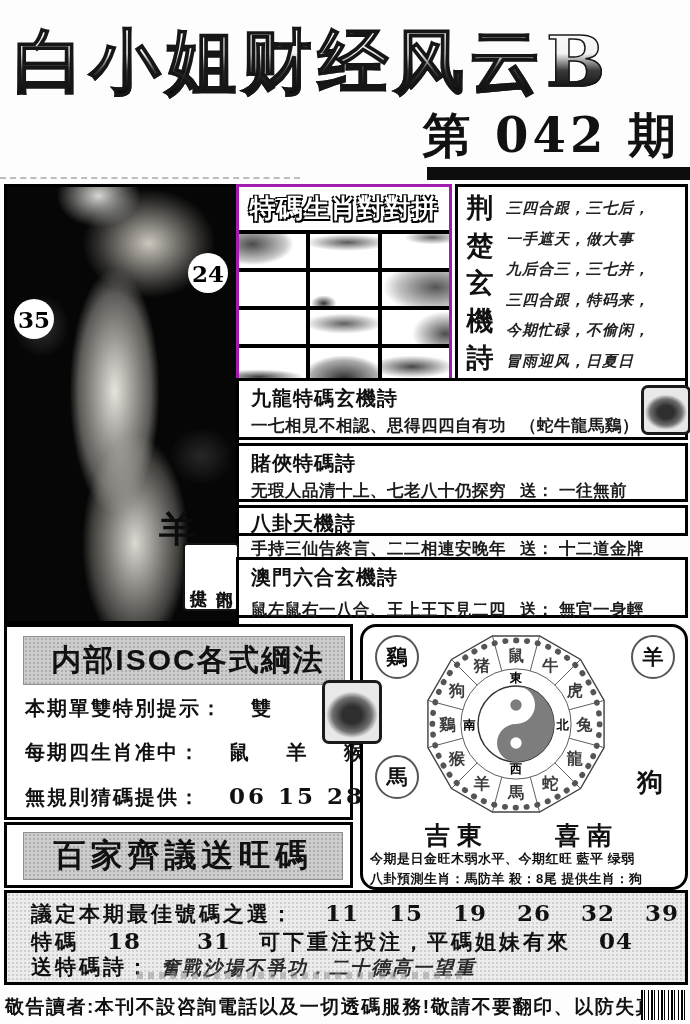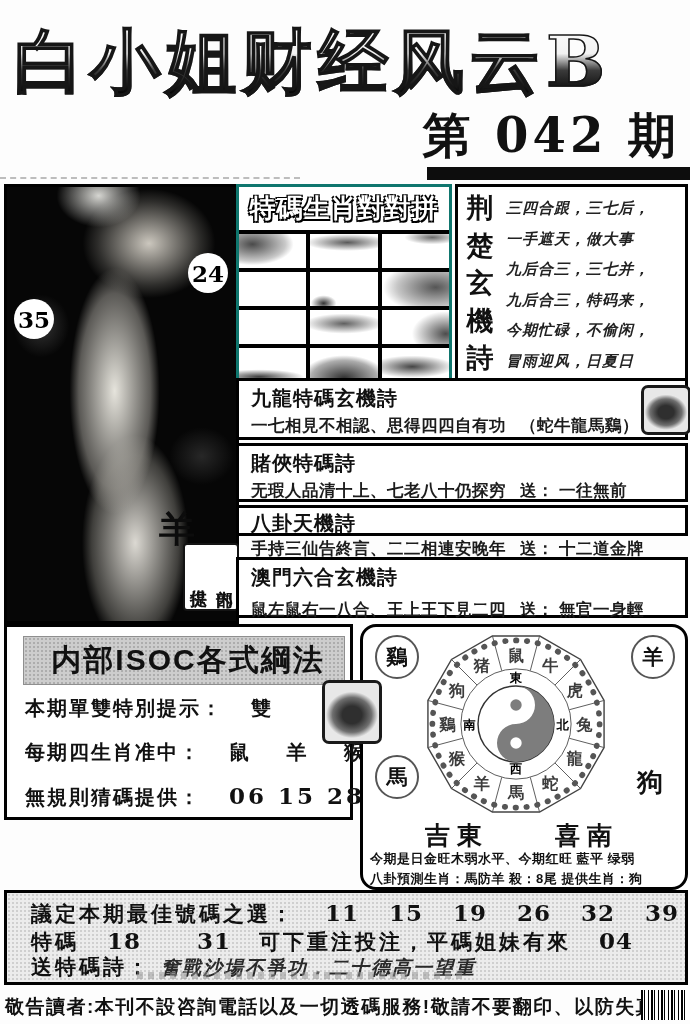--- a/index.html
+++ b/index.html
@@ -29,21 +29,21 @@
       radial-gradient(ellipse 40px 45px at 15% 32%, rgba(105,105,105,.45), transparent 70%),
       radial-gradient(ellipse 45px 40px at 85% 62%, rgba(80,80,80,.45), transparent 72%);}
   .num-ball{width:40px;height:40px;border-radius:50%;background:#fff;color:#000;font-size:23px;font-weight:bold;
     display:flex;align-items:center;justify-content:center;font-family:"DejaVu Serif",serif;}
   .zodiac-mark{font-family:"DejaVu Serif",serif;font-size:36px;font-weight:bold;color:#0c0c0c;}
   .provider{left:176px;top:356px;width:52px;height:64px;background:#fff;border:2px solid #141414;border-radius:4px;
     display:flex;}
   .provider div{flex:1;writing-mode:vertical-rl;text-align:center;font-size:17px;font-weight:bold;line-height:26px;}
 
   
-  .puzzle{left:236px;top:184px;width:216px;height:197px;border:3px solid #0f766e;background:#000;box-sizing:border-box;}
+  .puzzle{left:236px;top:184px;width:216px;height:197px;border:3px solid #a21caf;background:#000;box-sizing:border-box;}
   .puzzle-title{height:43px;background:#fff;display:flex;align-items:center;justify-content:center;
     font-size:26px;font-weight:bold;letter-spacing:1px;color:#fff;
     text-shadow:-1.5px -1.5px 0 #000,1.5px -1.5px 0 #000,-1.5px 1.5px 0 #000,1.5px 1.5px 0 #000;}
   .puzzle-grid{display:grid;height:148px;grid-template-columns:repeat(3,1fr);grid-template-rows:repeat(4,1fr);
     gap:4px;background:#000;border-top:4px solid #000;}
   .cell{background-color:#fff;}
   .cell:nth-child(1){background-image:radial-gradient(ellipse 55px 28px at 20% 30%,#4a4a4a,rgba(120,120,120,.4) 60%,transparent 75%);}
   .cell:nth-child(2){background-image:radial-gradient(ellipse 60px 12px at 55% 25%,#5a5a5a,transparent 70%);}
   .cell:nth-child(3){background-image:radial-gradient(ellipse 40px 10px at 75% 10%,#6a6a6a,transparent 70%);}
   .cell:nth-child(5){background-image:radial-gradient(ellipse 16px 10px at 20% 92%,#333,transparent 80%);}
@@ -148,21 +148,21 @@
       <span>荆</span>
       <span>楚</span>
       <span>玄</span>
       <span>機</span>
       <span>詩</span>
     </div>
     <div class="jc-poem">
       <div>三四合跟，三七后，</div>
       <div>一手遮天，做大事</div>
       <div>九后合三，三七并，</div>
-      <div>九后合三，特码来，</div>
+      <div>三四合跟，特码来，</div>
       <div>今期忙碌，不偷闲，</div>
       <div>冒雨迎风，日夏日</div>
     </div>
   </div>
 
   <div class="abs poem-row" style="top:378px;height:62px;">
     <div class="poem-title">九龍特碼玄機詩</div>
     <div class="poem-line"><span>一七相見不相認、思得四四自有功</span><span class="poem-note">（蛇牛龍馬鷄）</span></div>
   </div>
   <div class="abs seal" style="left:641px;top:385px;width:44px;height:44px;"></div>
@@ -246,20 +246,23 @@
         <text x="51" y="105">南</text>
       </g>
     </svg>
 
     <div class="luck" style="left:62px;top:192px;">吉東</div>
     <div class="luck" style="left:192px;top:192px;">喜南</div>
     <div class="wheel-info" style="top:223px;">今期是日金旺木弱水平、今期红旺 藍平 绿弱</div>
     <div class="wheel-info" style="top:243px;">八卦預測生肖：馬防羊  殺：8尾  提供生肖：狗</div>
   </div>
 
+  <div class="abs baijia">
+    <div class="gray-head baijia-head">百家齊議送旺碼</div>
+  </div>
 
   <div class="abs numbox">
     <div class="numline" style="top:6px;">
       <span>議定本期最佳號碼之選：</span><span class="bignum">11</span><span class="bignum">15</span><span class="bignum">19</span><span class="bignum">26</span><span class="bignum">32</span><span class="bignum">39</span>
     </div>
     <div class="numline" style="top:34px;">
       <span>特碼</span><span class="bignum2">18</span><span class="bignum2">31</span><span>可下重注投注，平碼姐妹有來</span><span class="bignum2">04</span><span class="bignum2">08</span><span>必跟！</span>
     </div>
     <div class="numline" style="top:60px;">
       <span>送特碼詩：</span><span class="hand" style="margin-left:10px;">奮戰沙場不爭功．二十德高一望重</span>

